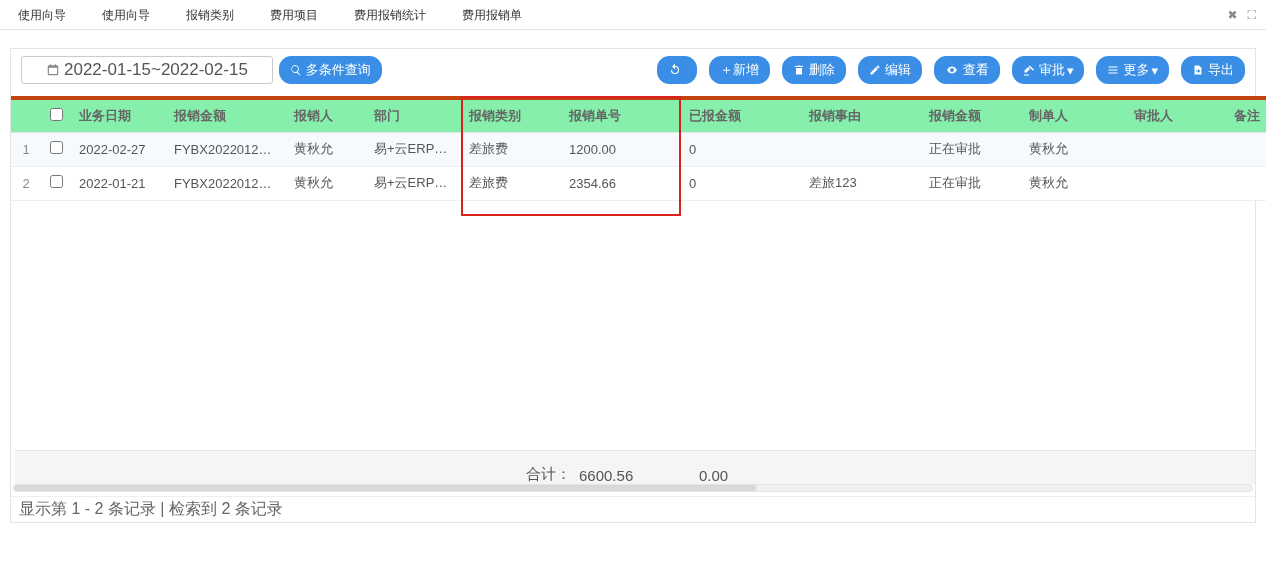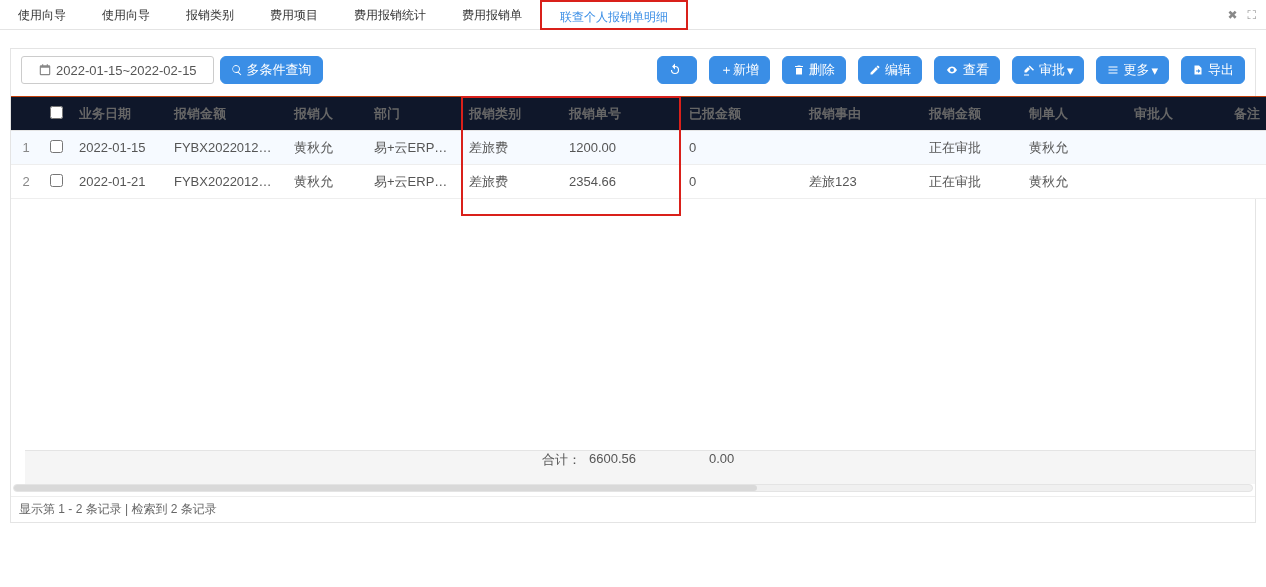--- a/index.html
+++ b/index.html
@@ -10,65 +10,64 @@
 .tab { padding: 0 18px; height: 30px; line-height: 30px; color: #333; cursor: pointer; font-size: 12px; }
 .tab.active { color: #3a8ee6; border: 2px solid #d9201a; border-bottom: 2px solid #d9201a; }
 .tab-bar .right-icons { position:absolute; right:10px; display:flex; gap:10px; color:#888; font-size:12px; }
 .right-icons span { cursor:pointer; }
 
 
 .workarea { border: 1px solid #e4e4e4; margin: 18px 10px 0 10px; position: relative; height: 475px; }
 
 
 .toolbar { display: flex; align-items: center; padding: 7px 10px 12px 10px; }
-.date-box { display:flex; align-items:center; border:1px solid #ccc; border-radius:3px; height:28px; padding:0 16px; color:#555; font-size:13px; }
+.date-box { display:flex; align-items:center; border:1px solid #ccc; border-radius:3px; height:28px; padding:0 24px; color:#555; font-size:17px; }
 .date-box svg { width:14px; height:14px; margin-right:4px; color:#888; }
-.btn { display:inline-flex; align-items:center; height:28px; padding:8px 10px; border-radius:6px; font-size:13px; cursor:pointer; color:#fff; background:#3a8ee6; border:1px solid #3a8ee6; margin-left:6px; }
+.btn { display:inline-flex; align-items:center; height:28px; padding:8px 10px; border-radius:12px; font-size:13px; cursor:pointer; color:#fff; background:#3a8ee6; border:1px solid #3a8ee6; margin-left:6px; }
 .btn svg, .btn .ico { margin-right:4px; }
 .toolbar-spacer { flex:1; }
 .btn-group { display:flex; gap:6px; align-items:center; }
 
 
 .table-wrap { position:relative; }
 table { border-collapse:collapse; width:100%; table-layout:fixed; }
 th, td { text-align:left; padding:0 8px; height:34px; font-size:13px; color:#555; overflow:hidden; white-space:nowrap; text-overflow:ellipsis; border-bottom:1px solid #eee; }
-thead th { background:#0f172a; color:#666; font-weight:600; border-top:1px solid #c2410c; border-bottom:1px solid #e4e4e4; }
+thead th { background:#86efac; color:#666; font-weight:600; border-top:4px solid #c2410c; border-bottom:1px solid #e4e4e4; }
 tbody tr:nth-child(odd) { background:#f6faff; }
 tbody tr:nth-child(even) { background:#fff; }
 .rownum { text-align:center; color:#888; width:30px; }
 .chk { width:30px; text-align:center; }
 .chk input { cursor:pointer; }
 
 
 .col-highlight { position:absolute; border:2px solid #d9201a; pointer-events:none; }
 
 
-.summary { position:absolute; left:14px; right:0; bottom:38px; height:34px; background:#f5f5f5; border-top:1px solid #e4e4e4; display:flex; align-items:flex-start; font-size:13px; color:#555; }
+.summary { position:absolute; left:4px; right:0; bottom:38px; height:34px; background:#f5f5f5; border-top:1px solid #e4e4e4; display:flex; align-items:flex-end; font-size:15px; color:#555; }
 .summary .lbl { margin-left:494px; width:70px; text-align:right; padding-right:8px; font-weight:500; }
 .summary .v1 { width:120px; }
 .summary .v2 { width:120px; }
 
 
 .hscroll { position:absolute; left:2px; right:2px; bottom:30px; height:8px; background:#f0f0f0; border:1px solid #e4e4e4; border-radius:4px; }
 .hscroll .thumb { position:absolute; left:0; width:60%; top:0; bottom:0; background:#d9d9d9; border-radius:4px; }
 
 
-.footer { position:absolute; left:0; right:0; bottom:0; height:26px; padding:0 8px; font-size:12px; color:#666; display:flex; align-items:center; border-top:1px solid #eee; }
+.footer { position:absolute; left:0; right:0; bottom:0; height:26px; padding:0 8px; font-size:16px; color:#666; display:flex; align-items:center; border-top:1px solid #eee; }
 </style>
 </head>
 <body>
 
 <div class="tab-bar">
   <div class="tab">使用向导</div>
   <div class="tab">使用向导</div>
   <div class="tab">报销类别</div>
   <div class="tab">费用项目</div>
   <div class="tab">费用报销统计</div>
   <div class="tab">费用报销单</div>
-  <div class="tab active">联查个人报销单明细</div>
   <div class="right-icons">
     <span>✖</span>
     <span>⛶</span>
   </div>
 </div>
 
 <div class="workarea">
 
   <div class="toolbar">
     <div class="date-box">
@@ -168,21 +167,21 @@
           <th>报销金额</th>
           <th>制单人</th>
           <th>审批人</th>
           <th>备注</th>
         </tr>
       </thead>
       <tbody id="tbody">
           <tr>
             <td class="rownum">1</td>
             <td class="chk"><input type="checkbox" style=""></td>
-            <td>2022-01-15</td>
+            <td>2022-02-27</td>
             <td>FYBX2022012700…</td>
             <td>黄秋允</td>
             <td>易+云ERP演示</td>
             <td>差旅费</td>
             <td>1200.00</td>
             <td>0</td>
             <td></td>
             <td>正在审批</td>
             <td>黄秋允</td>
             <td></td>

